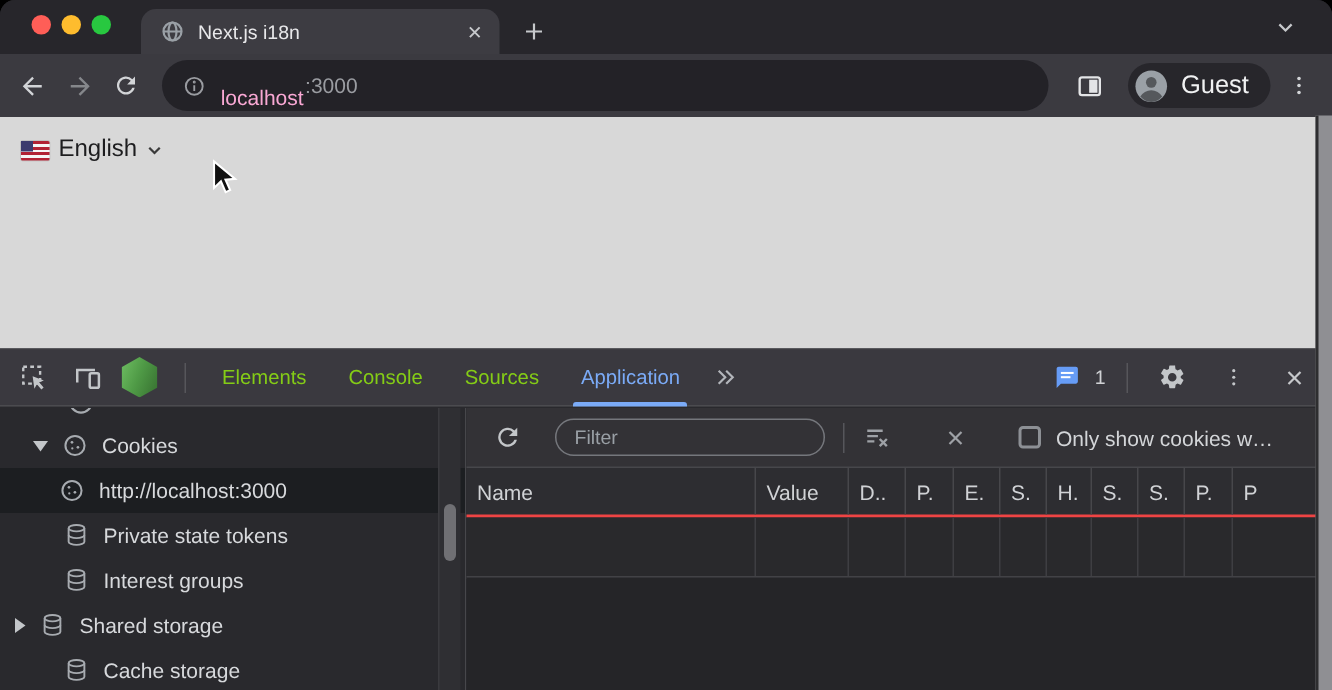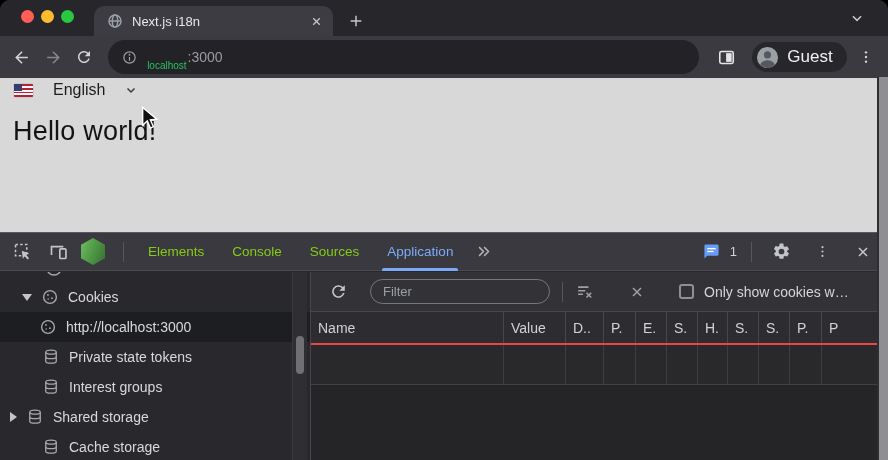--- a/index.html
+++ b/index.html
@@ -15,28 +15,28 @@
   .tab { position:absolute; left:94px; top:6px; width:239px; height:30px; background:#3d3c42; border-radius:10px 10px 0 0; display:flex; align-items:center; padding:0 10px 0 13px; gap:9px; }
   .tab-title { color:#e8e8ea; font-size:13px; flex:1; white-space:nowrap; overflow:hidden; }
   .icon-btn { display:flex; align-items:center; justify-content:center; }
   .newtab { position:absolute; left:341px; top:6px; width:30px; height:30px; }
   .strip-chevron { position:absolute; right:24px; top:11px; }
 
   
   .toolbar { position:absolute; top:36px; left:0; width:100%; height:42px; background:#3b3a40; display:flex; align-items:center; }
   .nav-btn { width:32px; height:32px; display:flex; align-items:center; justify-content:center; border-radius:50%; }
   .urlbar { margin-left:8px; width:602px; height:34px; border-radius:17px; background:#232227; display:flex; align-items:center; padding:0 14px; gap:10px; }
-  .url-host { color:#22c55e; font-size:10px;margin-top:16px; }
+  .url-host { color:#f9a8d4; font-size:14px;margin-top:16px; }
   .url-port { color:#9a9ca1; font-size:14px; margin-left:-9px; }
   .guest-pill { margin-left:10px; height:30px; border-radius:15px; background:#27262b; display:flex; align-items:center; gap:8px; padding:0 14px 0 4px; }
   .guest-label { color:#f0f1f2; font-size:17px; }
 
   
   .page { position:absolute; top:78px; left:0; width:100%; height:154px; background:#d8d8d8; }
-  .locale { position:absolute; left:14px; top:3px; display:flex; align-items:center; gap:20px; cursor:pointer; }
+  .locale { position:absolute; left:14px; top:13px; display:flex; align-items:center; gap:6px; cursor:pointer; }
   .us-flag { position:relative; width:19px; height:13px; background:repeating-linear-gradient(#b22234 0 1.9px,#f5f5f5 1.9px 3.8px); border-radius:1px; box-shadow:0 0 0 .5px #b9b9b9; }
   .us-flag::after { content:""; position:absolute; top:0; left:0; width:8px; height:7px; background:#3c3b6e; }
   .locale-label { font-size:16px; color:#1d1d1f; }
   .heading { position:absolute; left:13px; top:38px; font-size:27px; color:#131313; letter-spacing:.2px; }
   .cursor { position:absolute; left:141px; top:28px; }
 
   
   .devtools { position:absolute; top:232px; left:0; width:100%; height:228px; background:#29292d; border-top:1px solid #59595d; }
   .dt-toolbar { height:38px; background:#3a393f; border-bottom:1px solid #4b4b4f; display:flex; align-items:center; padding:0 8px; }
   .dt-icon-btn { width:30px; height:30px; margin-right:5px; display:flex; align-items:center; justify-content:center; }
@@ -175,21 +175,20 @@
   </div>
 
   <div class="page">
     <div class="locale">
       <span class="us-flag"></span>
       <span class="locale-label">English</span>
       <svg width="12" height="12" viewBox="0 0 24 24" fill="none" stroke="#3a3a3a" stroke-width="3">
           <path d="M5 9l7 7 7-7"></path>
         </svg>
     </div>
-    <div class="heading">Hello world!</div>
     <svg class="cursor" width="18" height="25" viewBox="0 0 17 24">
       <path d="M1.5 1.5v17l4.4-4.2 3 6.9 2.9-1.3-3-6.7 6.2-.5z" fill="#101010" stroke="#fff" stroke-width="1.3"></path>
     </svg>
   </div>
 
   <div class="devtools">
 
     <div class="dt-toolbar">
       <span class="dt-icon-btn">
         <svg width="20" height="20" viewBox="0 0 24 24">

